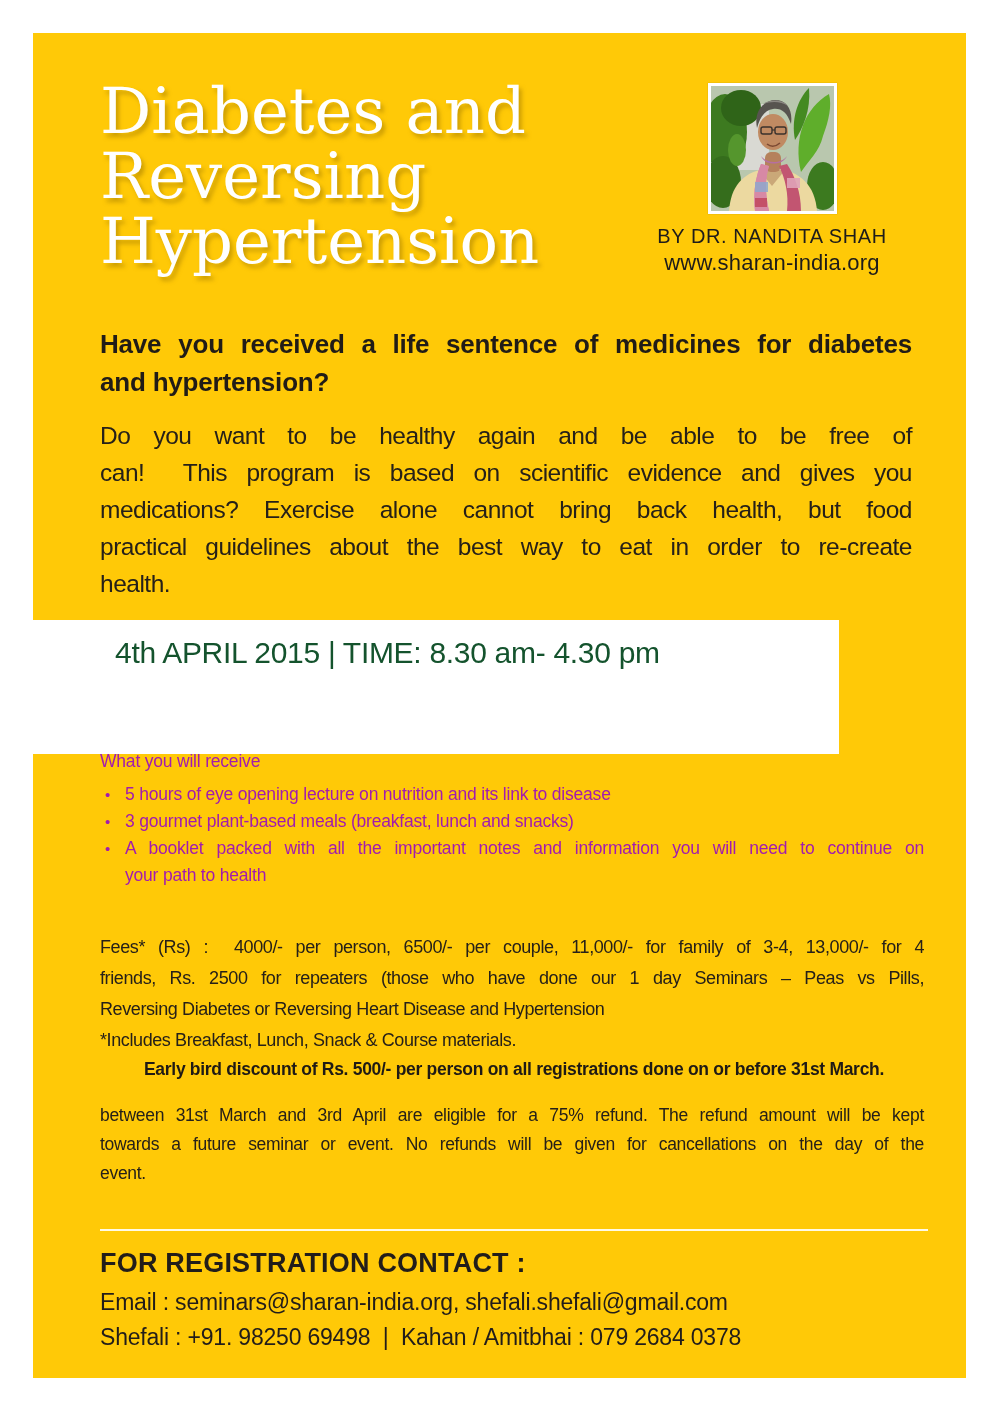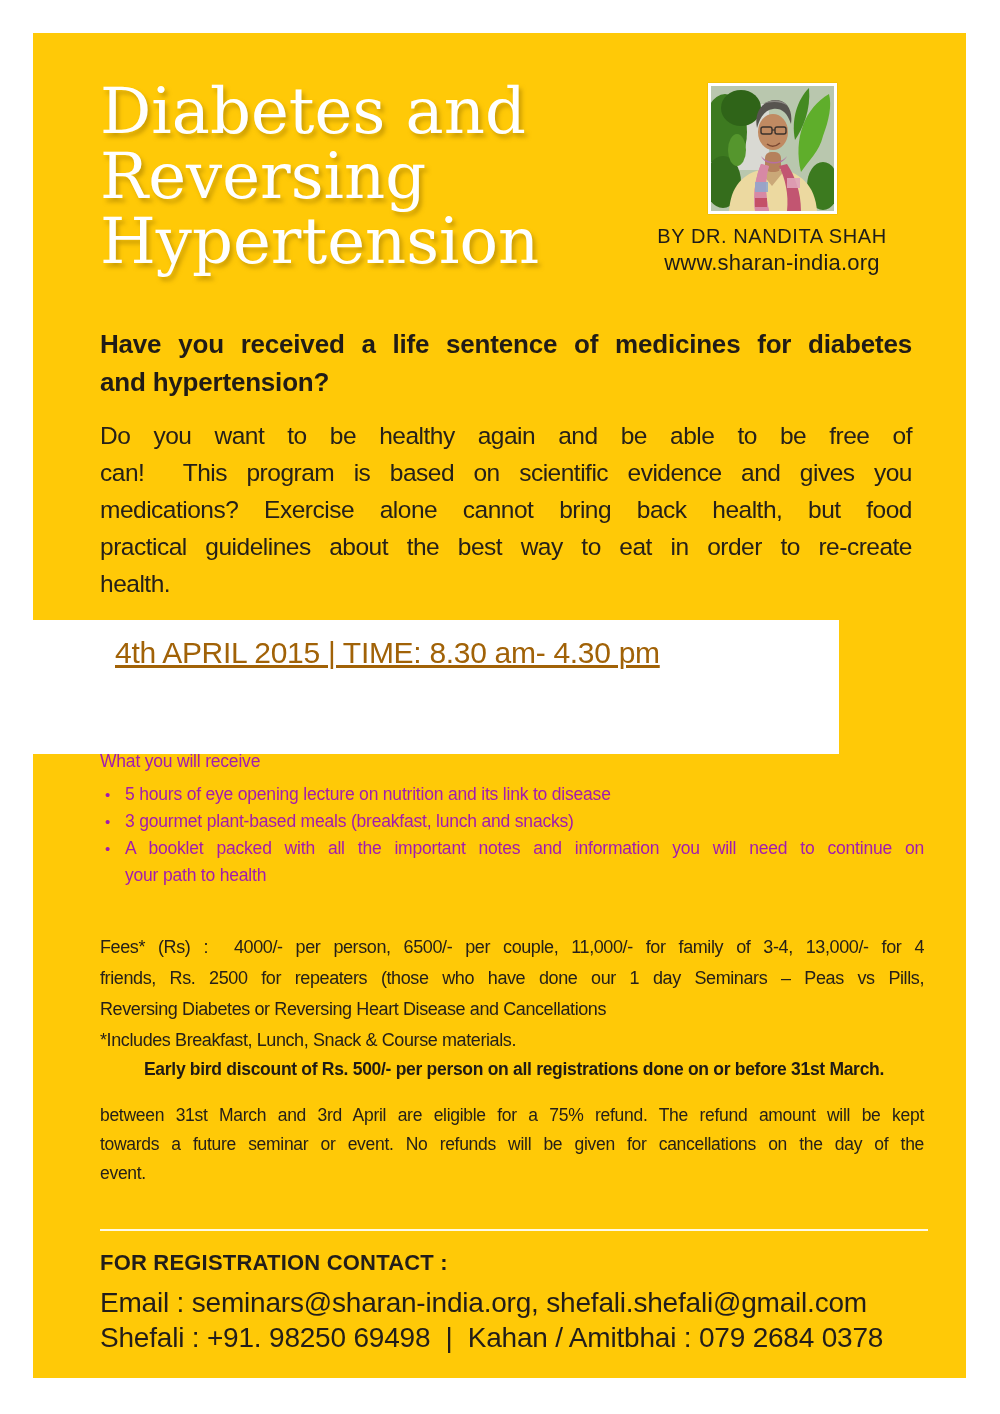--- a/index.html
+++ b/index.html
@@ -71,21 +71,21 @@
   
   .event-box {
     position: absolute; left: 0; top: 587px;
     width: 806px; height: 134px;
     background: #ffffff;
     box-sizing: border-box;
     padding: 16px 0 0 82px;
   }
   .event-date {
     font-size: 30px; letter-spacing: -0.3px;
-    color: #a16207; white-space: nowrap; text-decoration: underline;
+    color: #14532d; white-space: nowrap;
   }
   .event-venue {
     margin-top: 10px;
     font-size: 20px; line-height: 31px; letter-spacing: 0.3px;
     color: #4f4f4f; white-space: nowrap;
   }
 
   
   .receive {
     position: absolute; left: 67px; top: 715px; width: 824px;
@@ -122,25 +122,25 @@
   }
 
   
   .divider {
     position: absolute; left: 67px; top: 1196px;
     width: 828px; height: 2px;
     background: rgba(255,255,255,0.9);
   }
   .contact { position: absolute; left: 67px; top: 1215px; width: 830px; color: #221d1a; }
   .contact-heading {
-    font-size: 22px; font-weight: bold; line-height: 30px;
+    font-size: 27px; font-weight: bold; line-height: 30px;
     letter-spacing: 0.2px; white-space: nowrap;
   }
   .contact-line {
-    font-size: 28px; line-height: 35px; letter-spacing: -0.2px;
+    font-size: 23px; line-height: 35px; letter-spacing: -0.2px;
     white-space: nowrap;
   }
   .contact-line.first { margin-top: 7px; }
 </style>
 </head>
 <body>
 
 <div class="page">
 
   <div class="title-block">
@@ -223,21 +223,21 @@
       <li>
         <div class="jl">A booklet packed with all the important notes and information you will need to continue on</div>
         <div class="ln">your path to health</div>
       </li>
     </ul>
   </div>
 
   <div class="fees">
     <div class="jl">Fees* (Rs) :&nbsp; 4000/- per person, 6500/- per couple, 11,000/- for family of 3-4, 13,000/- for 4</div>
     <div class="jl">friends, Rs. 2500 for repeaters (those who have done our 1 day Seminars – Peas vs Pills,</div>
-    <div class="ln">Reversing Diabetes or Reversing Heart Disease and Cancellations</div>
+    <div class="ln">Reversing Diabetes or Reversing Heart Disease and Hypertension</div>
     <div class="ln">*Includes Breakfast, Lunch, Snack &amp; Course materials.</div>
   </div>
 
   <div class="early-bird">Early bird discount of Rs. 500/- per person on all registrations done on or before 31st March.</div>
 
   <div class="refund">
     <div class="jl">between 31st March and 3rd April are eligible for a 75% refund. The refund amount will be kept</div>
     <div class="jl">towards a future seminar or event. No refunds will be given for cancellations on the day of the</div>
     <div class="ln">event.</div>
   </div>

